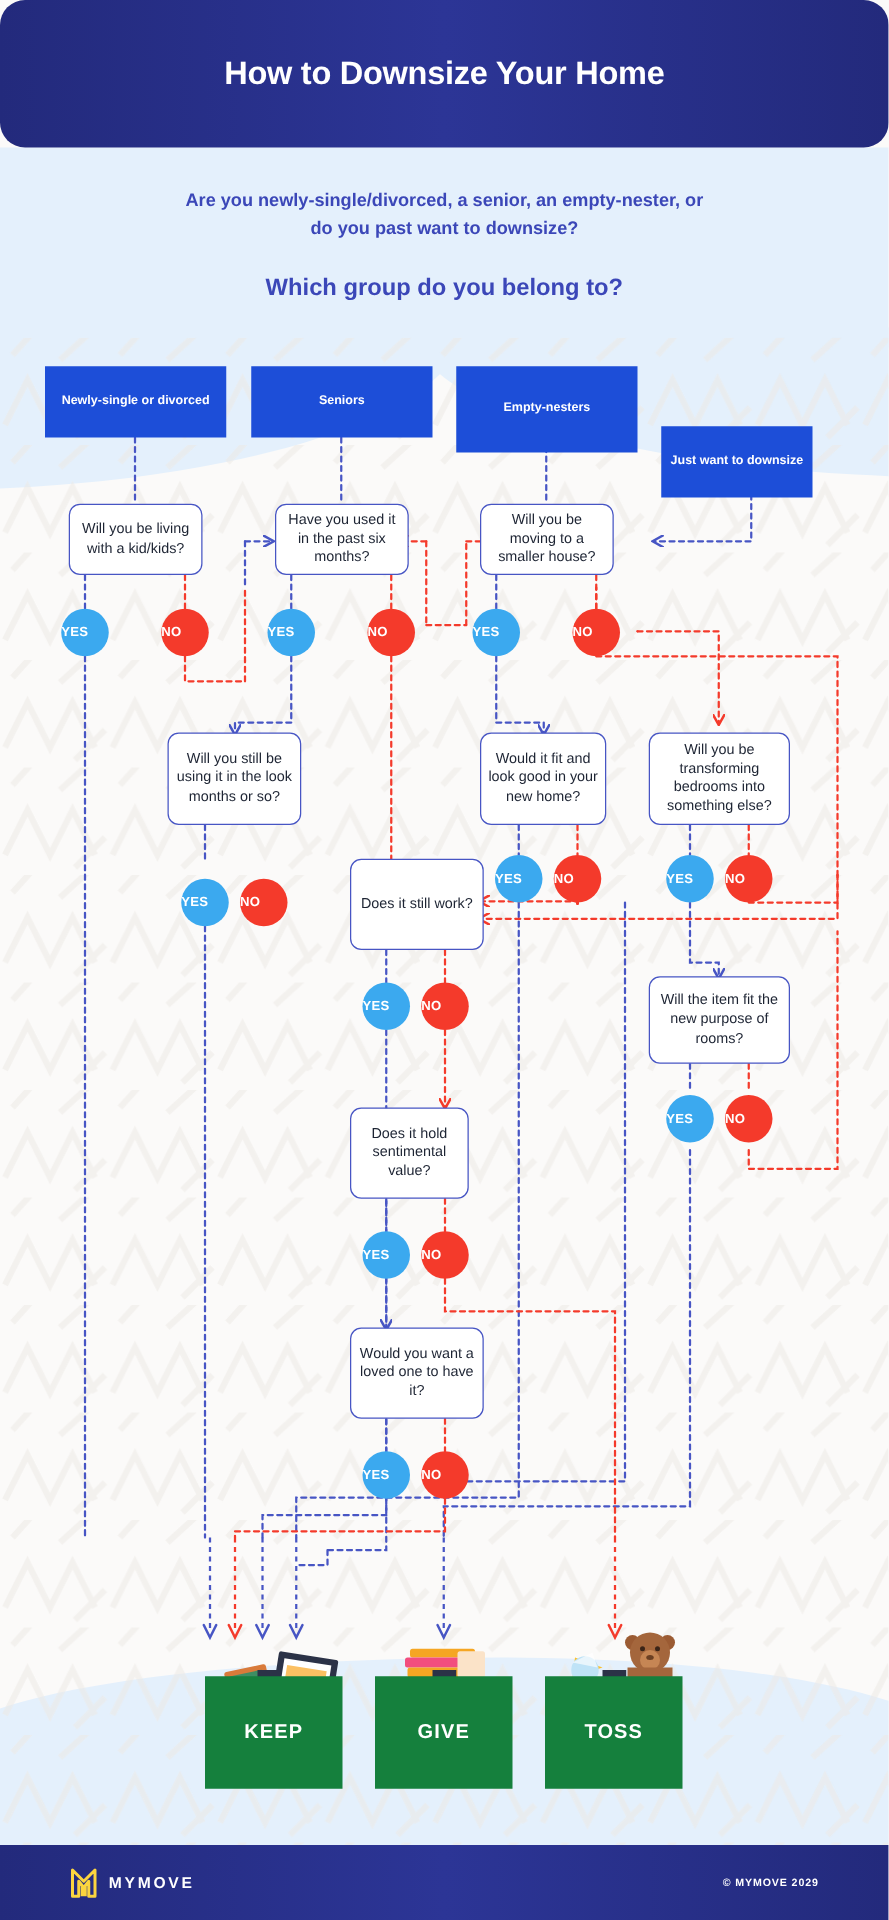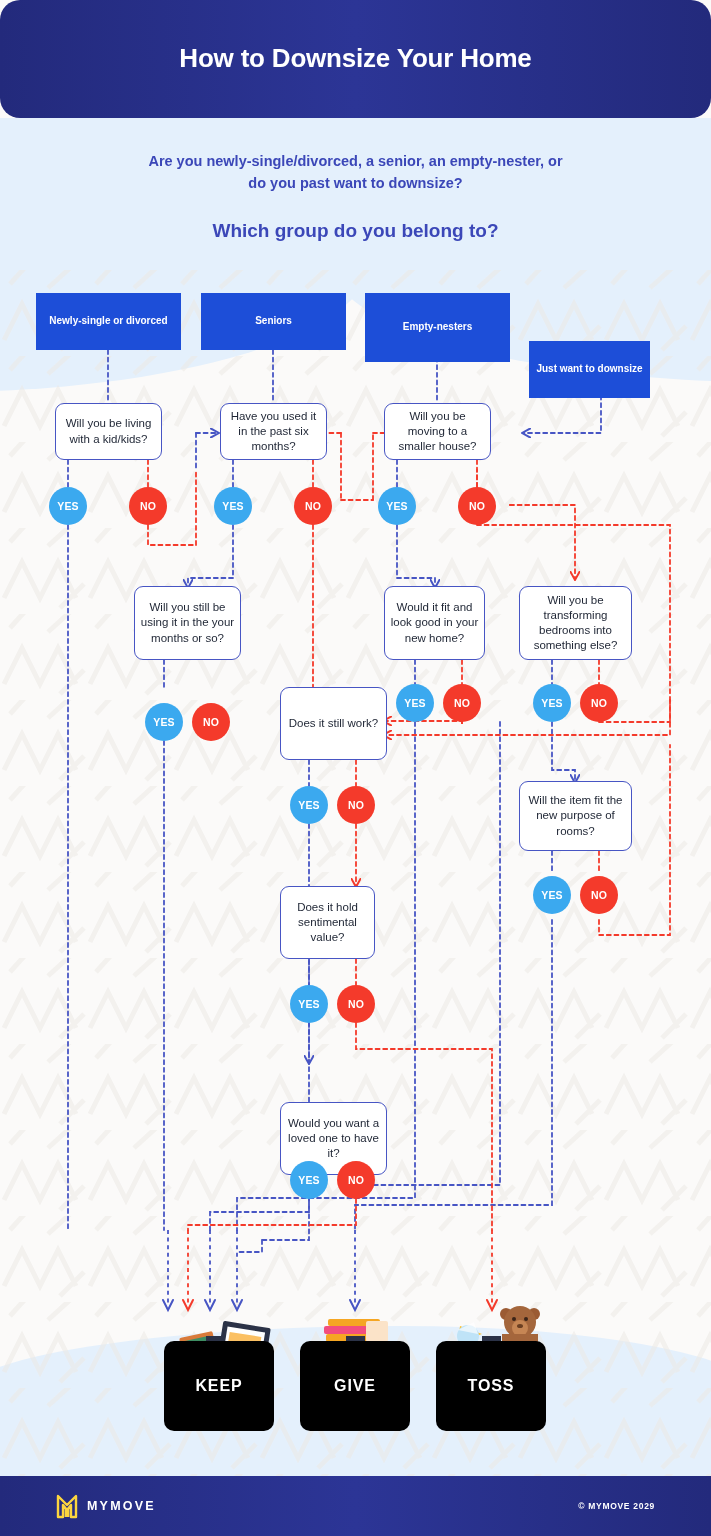--- a/index.html
+++ b/index.html
@@ -70,28 +70,28 @@
     display:flex; align-items:center; justify-content:center; text-align:center;
     font-size:10px; font-weight:bold; line-height:1.42; padding:4px;
   }
   .qbox {
     position:absolute; background:#FFFFFF; border:1.6px solid #4755C4; border-radius:9px;
     color:#1D2433; display:flex; align-items:center; justify-content:center; text-align:center;
     font-size:11.5px; line-height:1.32; padding:5px;
   }
   .badge {
     position:absolute; border-radius:50%; color:#fff;
-    display:flex; align-items:center; justify-content:center;
+    display:flex; align-items:center; 
     font-size:10.5px; font-weight:bold; letter-spacing:0.2px;
   }
   .badge.yes { background:#3BA9EF; }
   .badge.no  { background:#F43A2B; }
 
   
-  .bag { position:absolute; background:#000000; display:flex; align-items:center; justify-content:center;border-radius:10px; }
+  .bag { position:absolute; background:#15803d; display:flex; align-items:center; justify-content:center; }
   .bag-label { color:#FFFFFF; font-size:16px; font-weight:bold; letter-spacing:0.9px; }
   .bag-handle { position:absolute; width:19px; height:34px; background:#2B3247; border-radius:0 0 3px 3px; top:0; }
   .bag-art { position:absolute; pointer-events:none; }
 </style>
 </head>
 <body>
 
 <div id="stage">
 
   <div class="intro-band"></div>
@@ -259,40 +259,40 @@
       <span>Will you be living with a kid/kids?</span>
     </div>
   <div class="qbox" style="left:220px; top:403px; width:107px; height:57px;">
       <span>Have you used it in the past six months?</span>
     </div>
   <div class="qbox" style="left:384px; top:403px; width:107px; height:57px;">
       <span>Will you be moving to a smaller house?</span>
     </div>
 
   <div class="qbox" style="left:134px; top:586px; width:107px; height:74px;">
-      <span>Will you still be using it in the your months or so?</span>
+      <span>Will you still be using it in the look months or so?</span>
     </div>
   <div class="qbox" style="left:384px; top:586px; width:101px; height:74px;">
       <span>Would it fit and look good in your new home?</span>
     </div>
   <div class="qbox" style="left:519px; top:586px; width:113px; height:74px;">
       <span>Will you be transforming bedrooms into something else?</span>
     </div>
 
   <div class="qbox" style="left:280px; top:687px; width:107px; height:73px;">
       <span>Does it still work?</span>
     </div>
   <div class="qbox" style="left:519px; top:781px; width:113px; height:70px;">
       <span>Will the item fit the new purpose of rooms?</span>
     </div>
 
   <div class="qbox" style="left:280px; top:886px; width:95px; height:73px;">
       <span>Does it hold sentimental value?</span>
     </div>
-  <div class="qbox" style="left:280px; top:1062px; width:107px; height:73px;margin-top:40px;">
+  <div class="qbox" style="left:280px; top:1062px; width:107px; height:73px;">
       <span>Would you want a loved one to have it?</span>
     </div>
 
   <div class="badge yes" style="left:49px;  top:487px; width:38px; height:38px;">
       <span>YES</span>
     </div>
   <div class="badge no" style="left:129px; top:487px; width:38px; height:38px;">
       <span>NO</span>
     </div>
 

